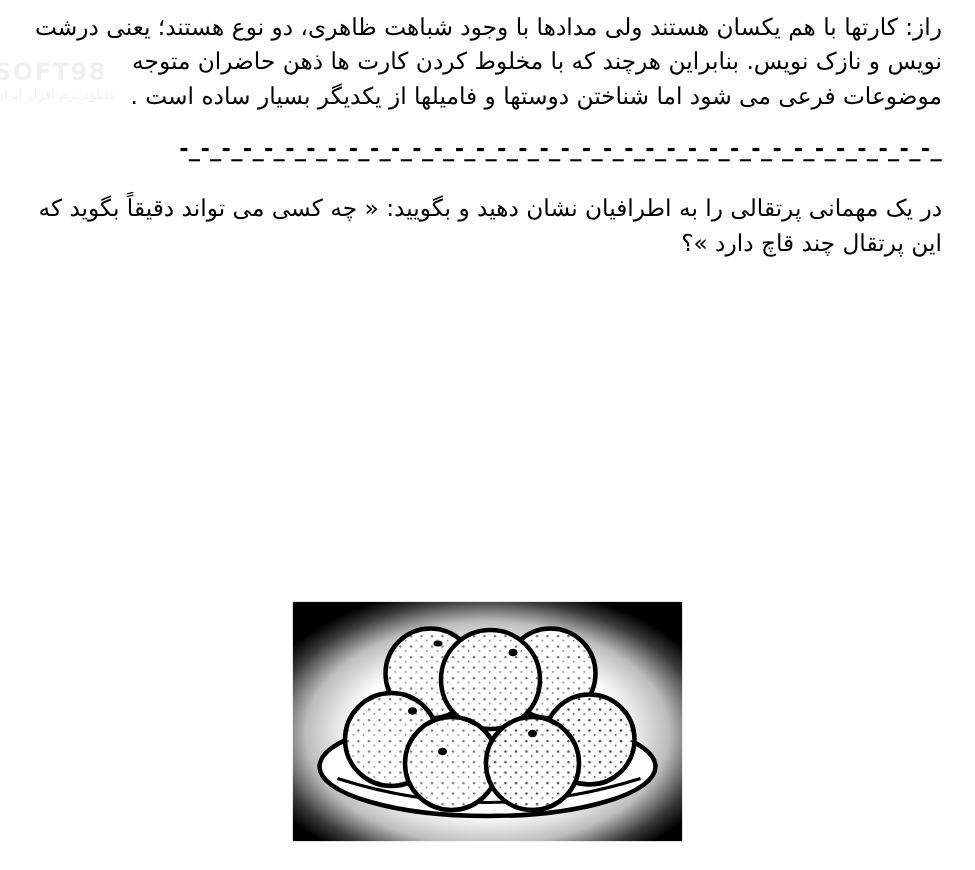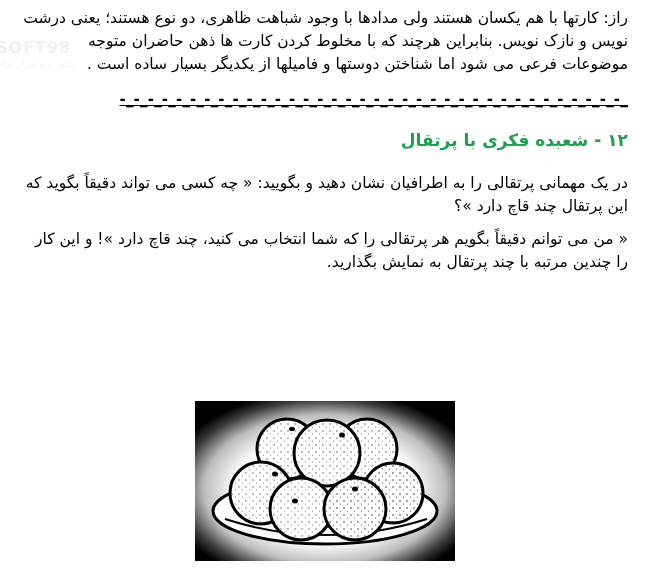--- a/index.html
+++ b/index.html
@@ -35,21 +35,20 @@
       font-family: "DejaVu Sans", sans-serif;
       font-size: 15px;
       font-weight: bold;
       letter-spacing: 0.2px;
       line-height: 18px;
       height: 22px;
       margin-right: 0;
       margin-bottom: 16px;
       white-space: nowrap;
       overflow: hidden;
-      text-decoration: underline;
     }
     .heading {
       font-size: 17px;
       font-weight: bold;
       line-height: 24px;
       margin: 0 0 20px 0;
     }
     .p2 { margin-bottom: 10px; }
     .p3 { margin-bottom: 22px; }
     .p4 { margin-bottom: 0; }
@@ -87,24 +86,22 @@
 <div class="watermark">
   <span>SOFT98</span>
   <span class="sub">دانلود نرم افزار ایران</span>
 </div>
 
 <div class="page">
   <p class="para p1">راز: کارتها با هم یکسان هستند ولی مدادها با وجود شباهت ظاهری، دو نوع هستند؛ یعنی درشت نویس و نازک نویس. بنابراین هرچند که با مخلوط کردن کارت ها ذهن حاضران متوجه موضوعات فرعی می شود اما شناختن دوستها و فامیلها از یکدیگر بسیار ساده است .</p>
 
   <div class="separator">-_-_-_-_-_-_-_-_-_-_-_-_-_-_-_-_-_-_-_-_-_-_-_-_-_-_-_-_-_-_-_-_-_-_-_-_</div>
 
-  <h2 class="heading" id="section-heading" style="color: rgb(26, 163, 74);">۱۲ - شعبده فکری با پرتقال</h2>
 
   <p class="para p2">در یک مهمانی پرتقالی را به اطرافیان نشان دهید و بگویید: « چه کسی می تواند دقیقاً بگوید که این پرتقال چند قاچ دارد »؟</p>
-  <p class="para p4">« من می توانم دقیقاً بگویم هر پرتقالی را که شما انتخاب می کنید، چند قاچ دارد »! و این کار را چندین مرتبه با چند پرتقال به نمایش بگذارید.</p>
 </div>
 
 <div class="figure">
   <svg width="260" height="160" viewBox="0 0 260 160" xmlns="http://www.w3.org/2000/svg">
     <defs>
       <radialGradient id="vignette" cx="50%" cy="55%" r="62%">
         <stop offset="0%" stop-color="#ffffff"></stop>
         <stop offset="55%" stop-color="#ffffff"></stop>
         <stop offset="75%" stop-color="#bdbdbd"></stop>
         <stop offset="90%" stop-color="#3a3a3a"></stop>

